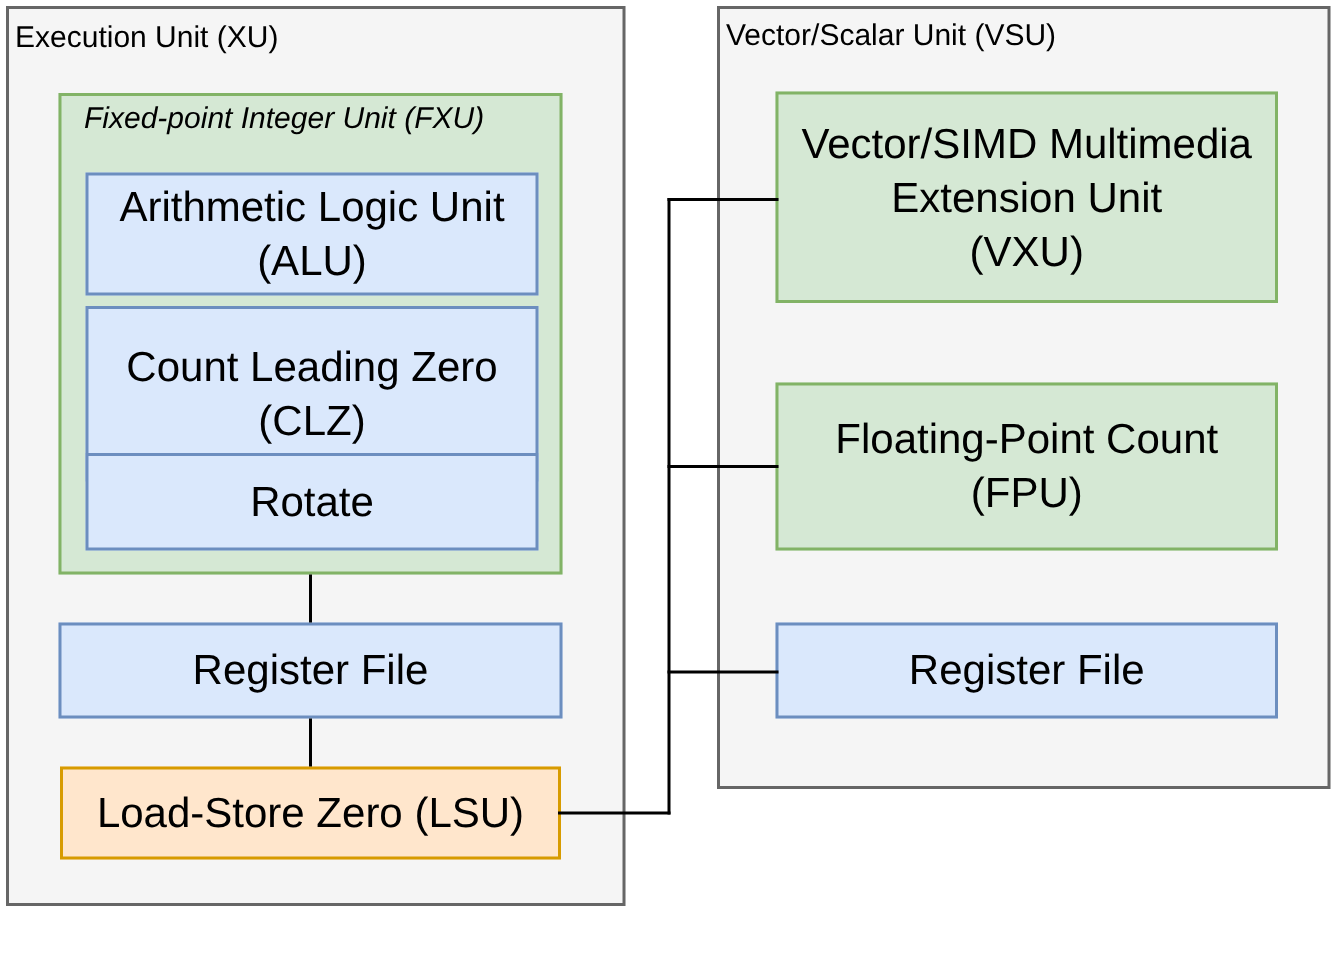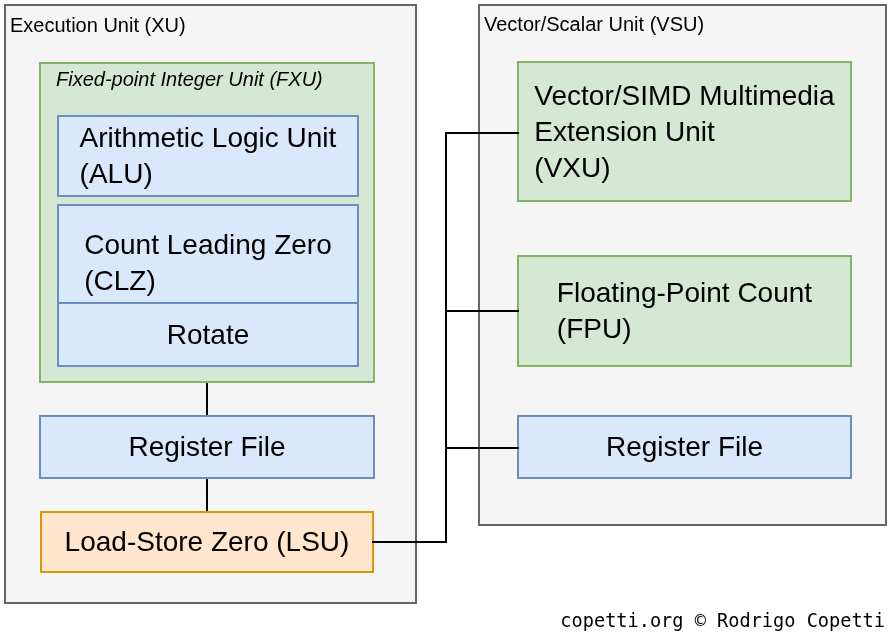--- a/index.html
+++ b/index.html
@@ -24,20 +24,21 @@
     font-size: 20px;
     line-height: 24px;
     white-space: nowrap;
     z-index: 2;
   }
   .unit {
     position: absolute;
     display: flex;
     align-items: center;
     justify-content: center;
+    text-align: center;
     font-size: 28px;
     line-height: 36px;
     white-space: pre-line;
     box-sizing: border-box;
     z-index: 1;
   }
   .green  { background: var(--green-fill, #d5e8d4);  border: 2px solid var(--green-stroke, #82b366); }
   .blue   { background: var(--blue-fill, #dae8fc);   border: 2px solid var(--blue-stroke, #6c8ebf); }
   .orange { background: var(--orange-fill, #ffe6cc); border: 2px solid var(--orange-stroke, #d79b00); }
   .edge {
@@ -85,15 +86,14 @@
   <div class="unit blue" style="left:517px; top:415px; width:335px; height:64px;">Register File</div>
 
   <div class="edge" style="left:206px; top:383px; width:2px; height:32px;"></div>
   <div class="edge" style="left:206px; top:479px; width:2px; height:32px;"></div>
   <div class="edge" style="left:445px; top:132px; width:2px; height:411px;"></div>
   <div class="edge" style="left:445px; top:132px; width:74px; height:2px;"></div>
   <div class="edge" style="left:445px; top:310px; width:74px; height:2px;"></div>
   <div class="edge" style="left:445px; top:447px; width:74px; height:2px;"></div>
   <div class="edge" style="left:372px; top:541px; width:75px; height:2px;"></div>
 
-  <div class="credit" style="right:11px; top:609px;">copetti.org © Rodrigo Copetti</div>
 
 </div>
 
 </body></html>

